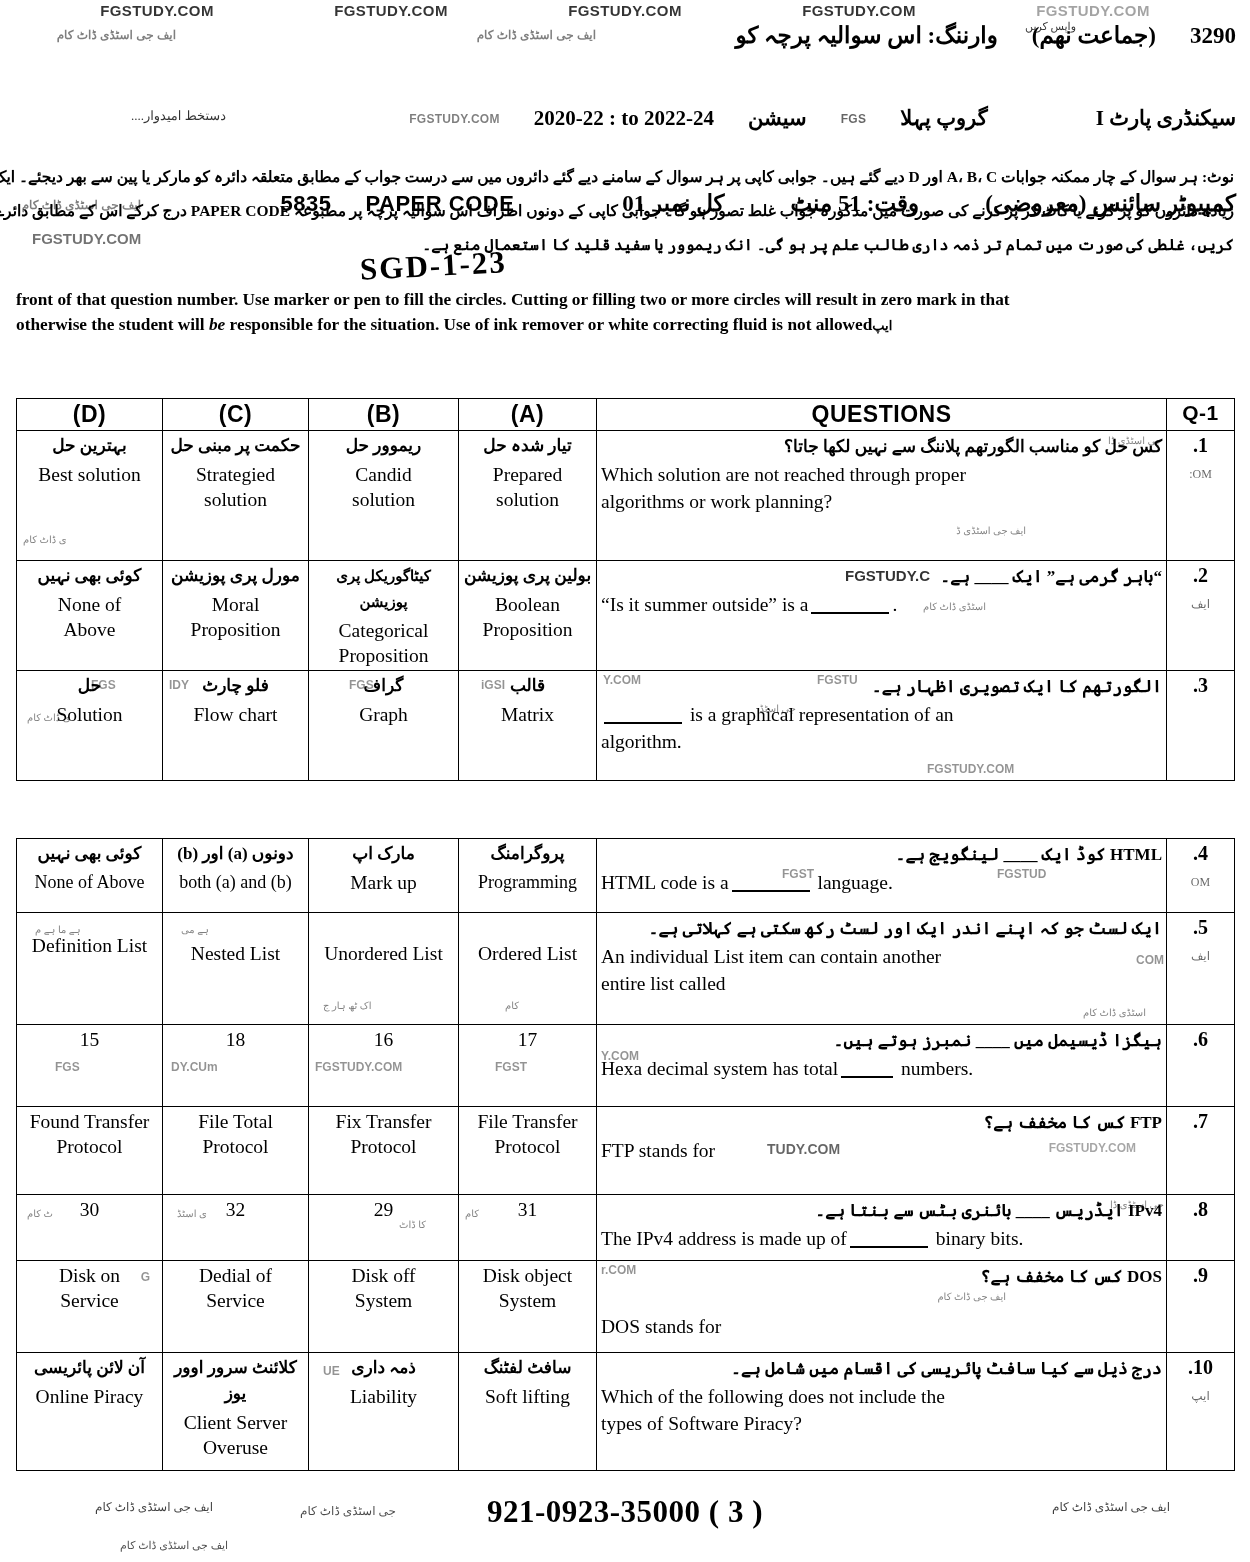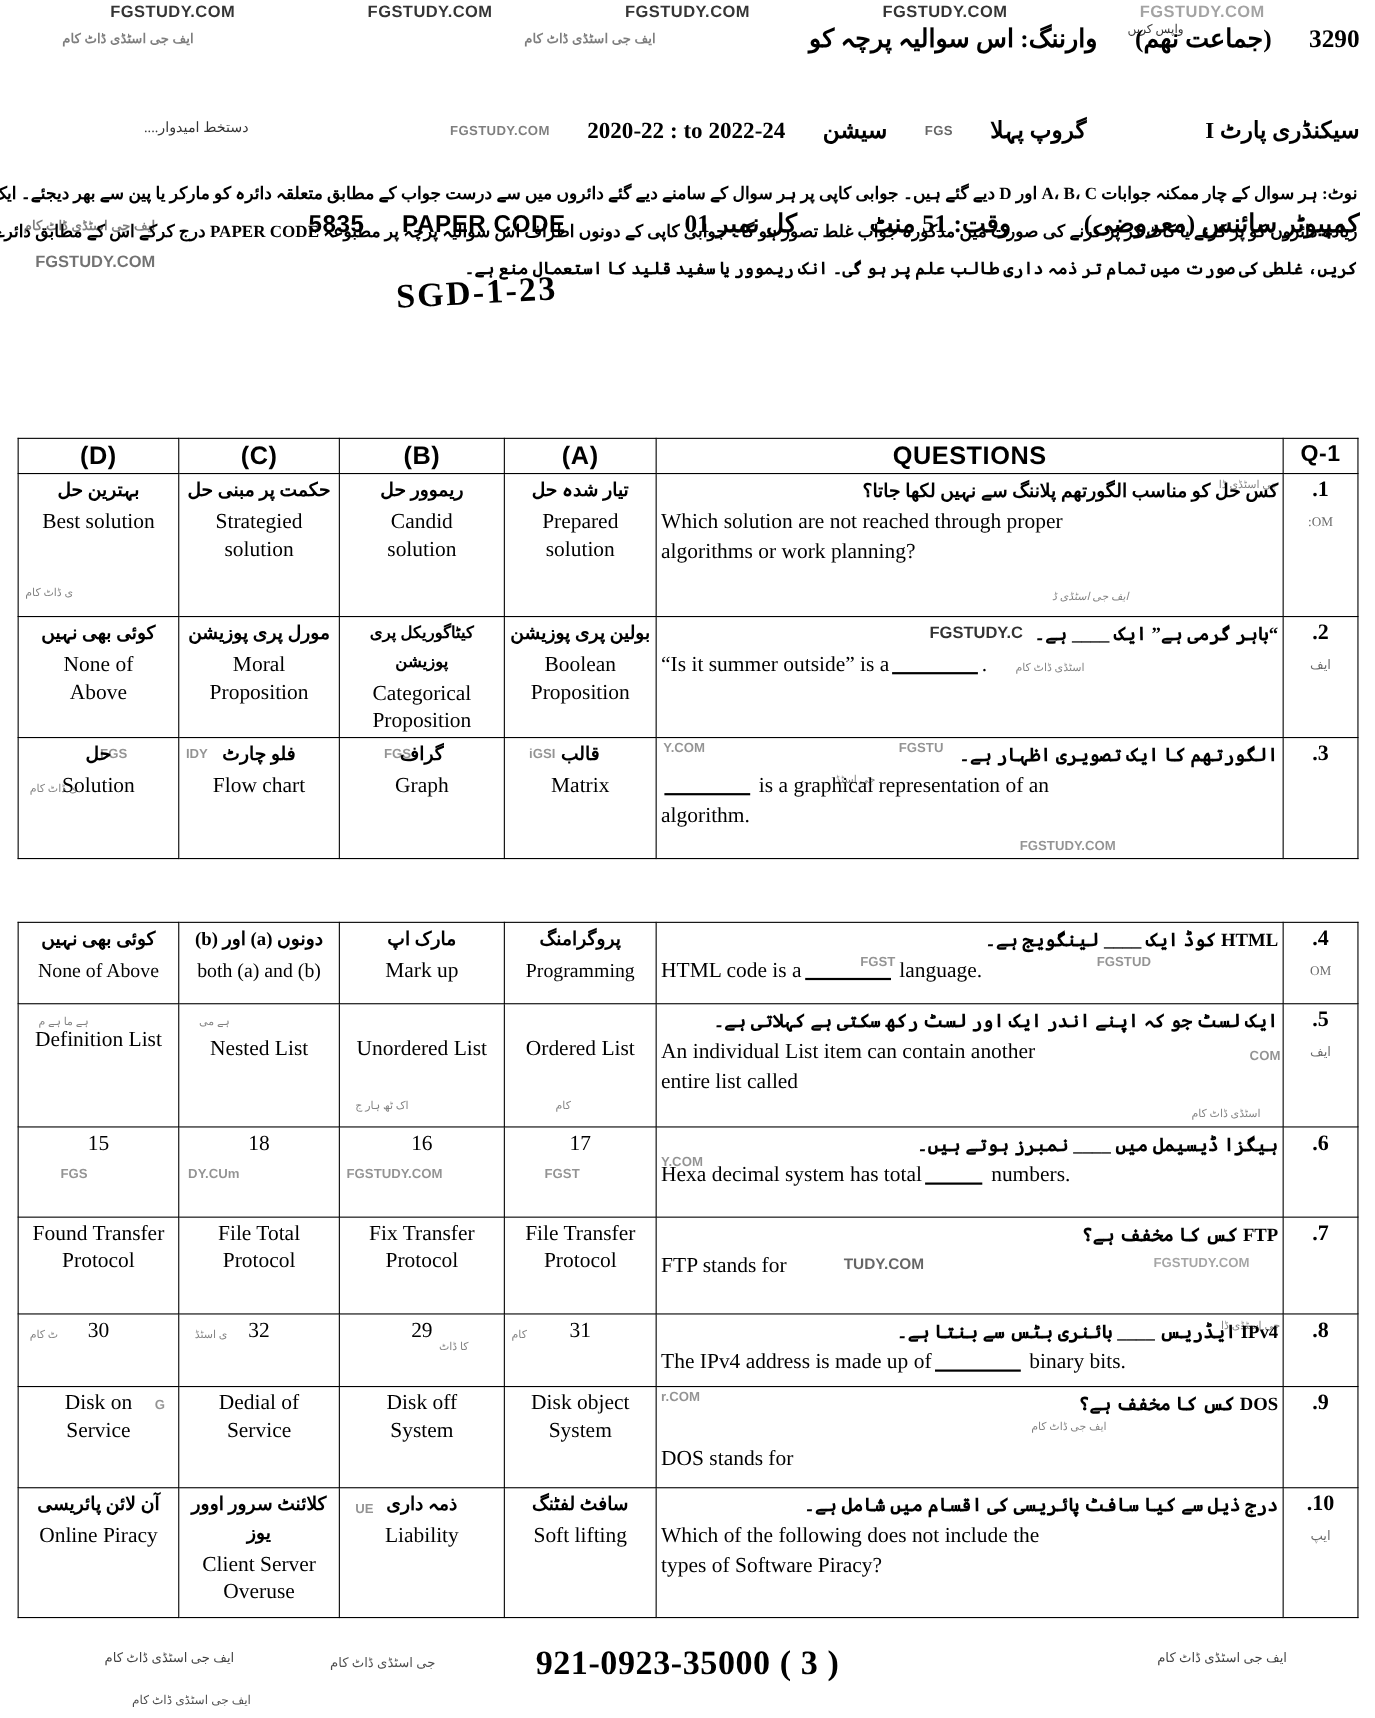--- a/index.html
+++ b/index.html
@@ -323,20 +323,22 @@
 
 <div class="urdu-note">
   <div>نوٹ: ہر سوال کے چار ممکنہ جوابات A، B، C اور D دیے گئے ہیں۔ جوابی کاپی پر ہر سوال کے سامنے دیے گئے دائروں میں سے درست جواب کے مطابق متعلقہ دائرہ کو مارکر یا پین سے بھر دیجئے۔ ایک سے</div>
   <div>زیادہ دائروں کو پر کرنے یا کاٹ کر پر کرنے کی صورت میں مذکورہ جواب غلط تصور ہو گا۔ جوابی کاپی کے دونوں اطراف اس سوالیہ پرچہ پر مطبوعہ PAPER CODE درج کرکے اس کے مطابق دائرے پر</div>
   <div>کریں، غلطی کی صورت میں تمام تر ذمہ داری طالب علم پر ہو گی۔ انک ریموور یا سفید قلید کا استعمال منع ہے۔</div>
 </div>
 <div class="fg-mid">FGSTUDY.COM</div>
 <div class="sgd">SGD-1-23</div>
 
 <div class="eng-note">
+  <div>front of that question number. Use marker or pen to fill the circles. Cutting or filling two or more circles will result in zero mark in that</div>
+  <div><span>otherwise the student will </span><i>be</i><span> responsible for the situation. Use of ink remover or white correcting fluid is not allowed</span><span class="urdu" style="font-size:13px; margin-right:8px;">ایپ</span></div>
 </div>
 
 <table class="qt t-block1">
   <colgroup>
     <col class="c-d">
       <col class="c-c">
       <col class="c-b">
       <col class="c-a">
       <col class="c-q">
       <col class="c-n">
@@ -372,21 +374,21 @@
       <td class="opt">
         <span class="u">تیار شدہ حل</span>
         <span class="e">Prepared</span>
         <span class="e">solution</span>
       </td>
       <td class="qcell">
         <span class="qu">کس حل کو مناسب الگورتھم پلاننگ سے نہیں لکھا جاتا؟</span>
         <span class="qe">Which solution are not reached through proper</span>
         <span class="qe">algorithms or work planning?</span>
         <span class="spk-u" style="right:4px; top:4px;">جی اسٹڈی ڈا</span>
-        <span class="spk-u" style="right:140px; bottom:12px;font-style:italic;">ایف جی اسٹڈی ڈ</span>
+        <span class="spk-u" style="right:140px; bottom:24px;">ایف جی اسٹڈی ڈ</span>
       </td>
       <td class="num">
         <span>.1</span>
         <span class="sub">:OM</span>
       </td>
     </tr>
 
     <tr style="height:104px">
       <td class="opt">
         <span class="u">کوئی بھی نہیں</span>

